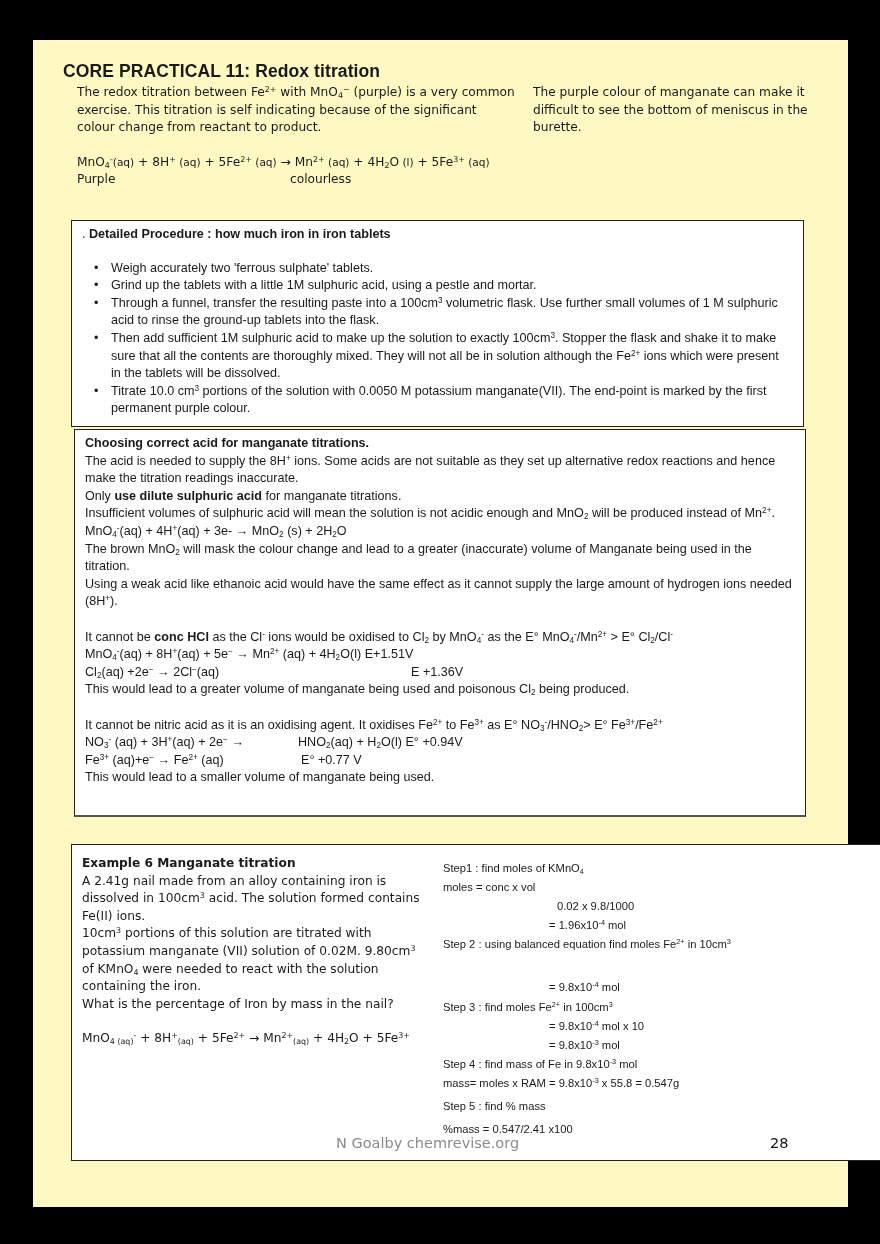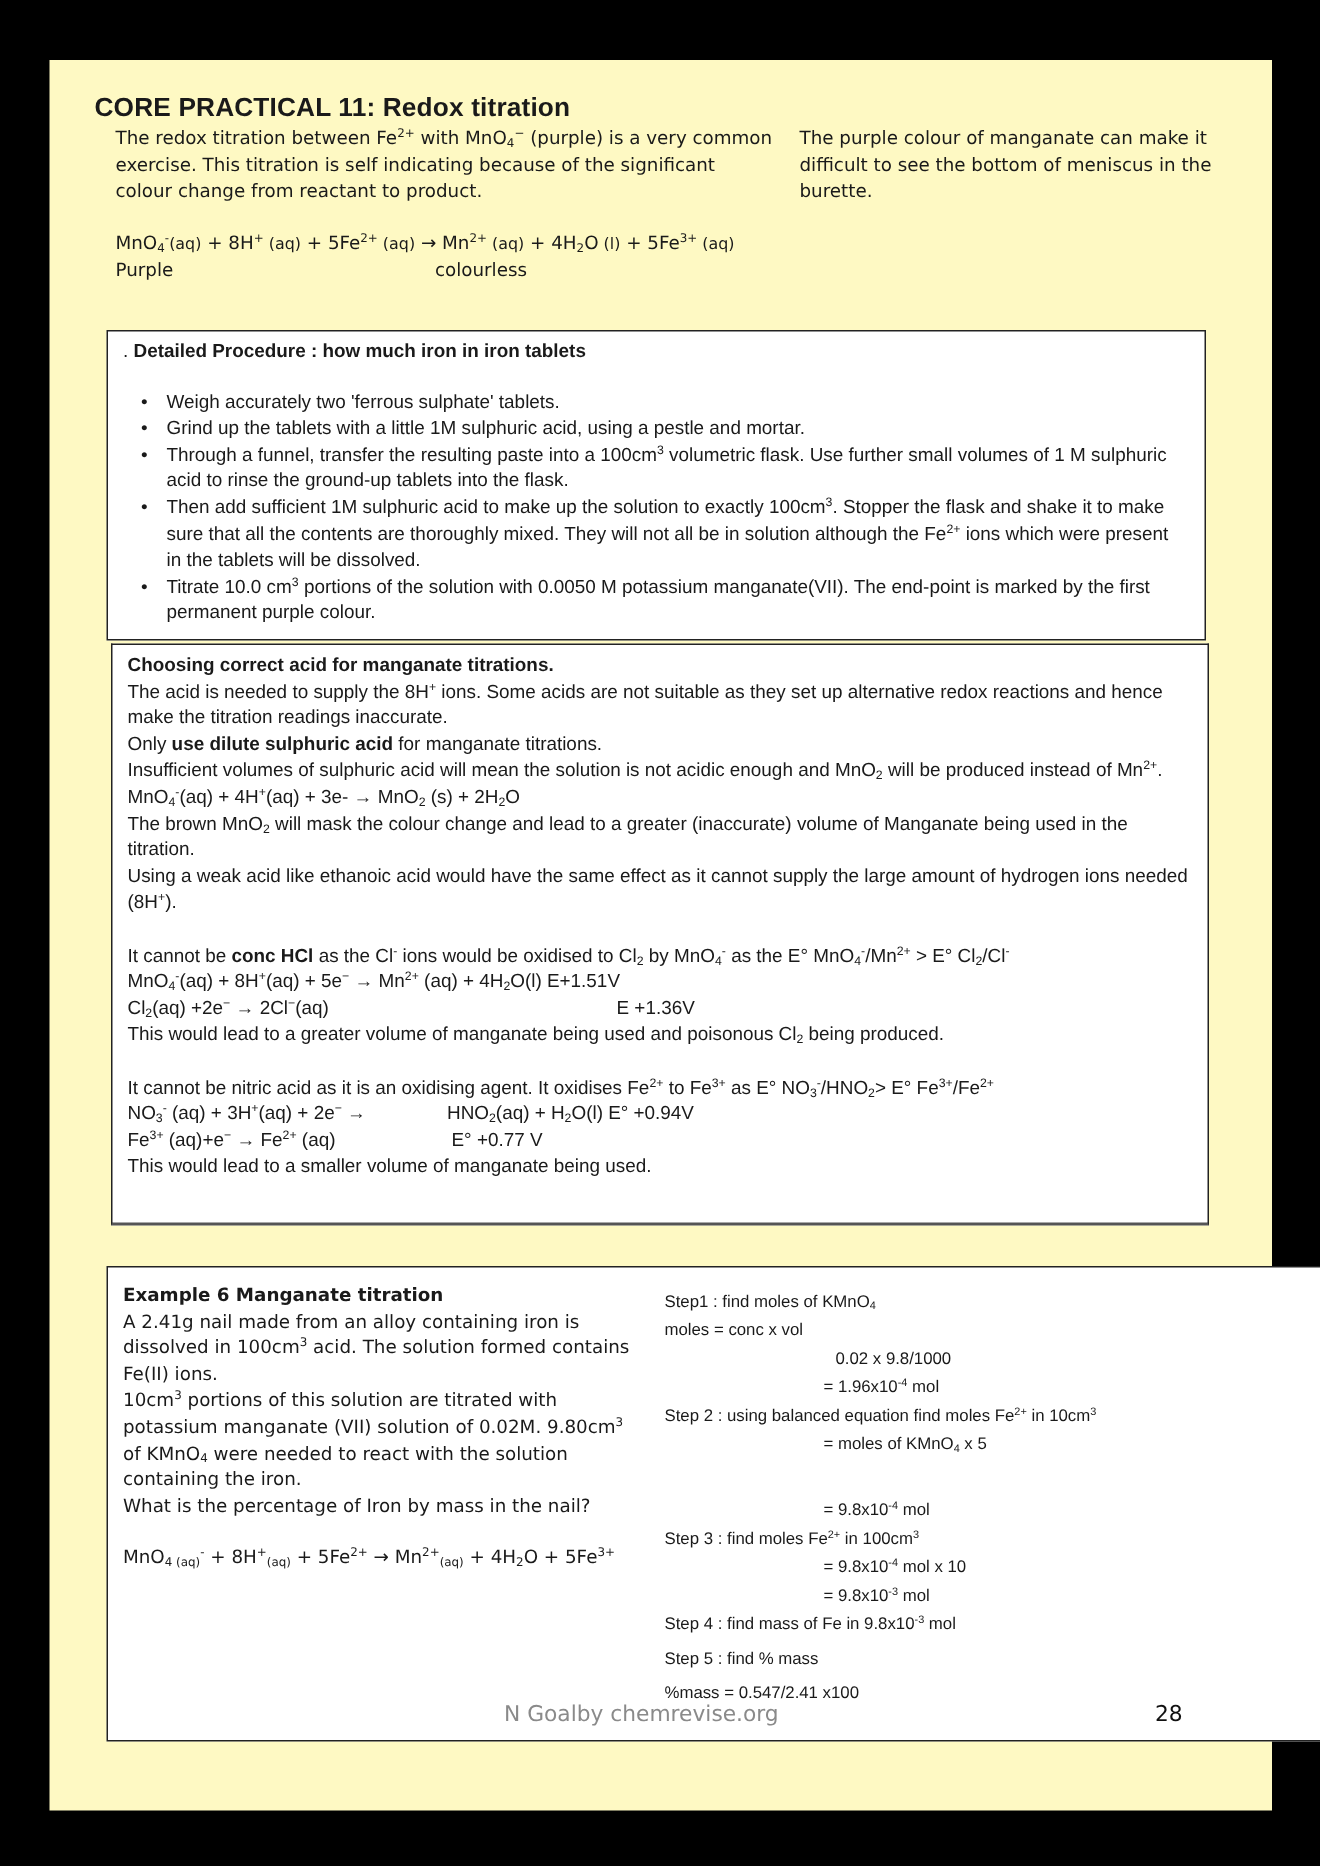--- a/index.html
+++ b/index.html
@@ -91,26 +91,26 @@
       <div>What is the percentage of Iron by mass in the nail?</div>
       <div class="line" style="margin-top:17px;"><span>MnO</span><sub>4 (aq)</sub><sup>-</sup><span> + 8H</span><sup>+</sup><sub>(aq)</sub><span> + 5Fe</span><sup>2+</sup><span>  →  </span><span>Mn</span><sup>2+</sup><sub>(aq)</sub><span> + 4H</span><sub>2</sub><span>O + 5Fe</span><sup>3+</sup></div>
     </div>
 
     <div class="cond" style="position:absolute; left:371px; top:14px; width:370px; font-size:11.2px; line-height:19.1px;">
       <div><span>Step1 : find moles of KMnO</span><sub>4</sub></div>
       <div> moles = conc x vol</div>
       <div style="padding-left:114px;">0.02 x 9.8/1000</div>
       <div style="padding-left:106px;"><span>= 1.96x10</span><sup>-4</sup><span> mol</span></div>
       <div><span>Step 2 : using  balanced equation find moles Fe</span><sup>2+</sup><span>  in 10cm</span><sup>3</sup></div>
-      <div style="padding-left:106px;"><span>= moles of KMnO</span><sub>4</sub><span>  x 5</span></div>
       <div style="padding-left:106px;margin-top:24px;"><span>= 9.8x10</span><sup>-4</sup><span> mol</span></div>
       <div><span>Step 3 : find moles Fe</span><sup>2+</sup><span>  in 100cm</span><sup>3</sup></div>
       <div style="padding-left:106px;"><span>= 9.8x10</span><sup>-4</sup><span> mol x 10</span></div>
       <div style="padding-left:106px;"><span>= 9.8x10</span><sup>-3</sup><span> mol</span></div>
       <div><span>Step 4 : find mass of Fe in 9.8x10</span><sup>-3</sup><span> mol</span></div>
+      <div><span>mass= moles x RAM = 9.8x10</span><sup>-3</sup><span> x 55.8 = 0.547g</span></div>
       <div style="margin-top:4px;">Step 5 : find % mass</div>
       <div style="margin-top:4px;">%mass = 0.547/2.41 x100</div>
     </div>
   </div>
 
   <div class="abs footer">N Goalby chemrevise.org</div>
   <div class="abs pagenum">28</div>
 </div>
 
 </body></html>

